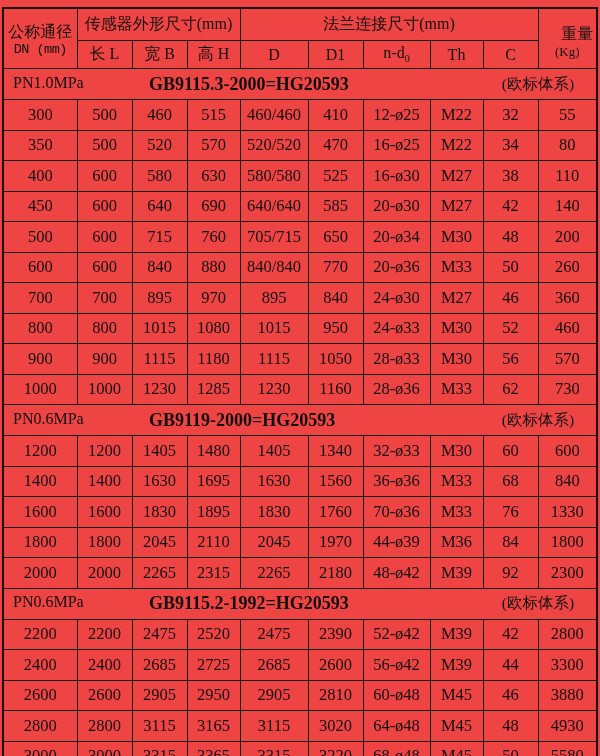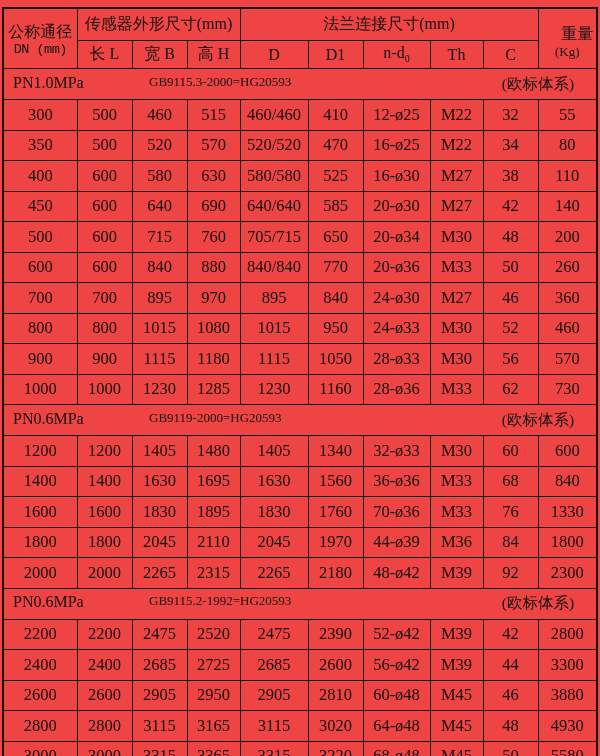--- a/index.html
+++ b/index.html
@@ -25,21 +25,21 @@
   th.dn-cell div.l2 { font-size:13.5px; line-height:17px; letter-spacing:-0.5px;font-family:Liberation Mono, monospace; }
   th.wt-cell div.l1 { font-size:16px; line-height:19px; margin-top:8px;padding-left:20px; }
   th.wt-cell div.l2 { font-size:13px; line-height:18px; }
   tr.h2 th sub { font-size:10px; }
   tbody td { height:29.5px; font-size:16.5px; }
   tr.section-row td { height:30px; }
   .sec {
     display:flex; align-items:flex-start; font-size:16px;gap:36px;
   }
   .sec .pres { padding-left:9px; width:84px; text-align:left; }
-  .sec .std  { flex:1; text-align:left; padding-left:16px; font-size:13px; }
+  .sec .std  { flex:1; text-align:left; padding-left:16px; font-size:18px;font-weight:bold; }
   .sec .note { text-align:right; padding-right:22px; font-size:15.5px; }
 </style>
 </head>
 <body>
 
 <div class="page">
   <table class="spec">
     <colgroup>
       <col style="width:74px">
         <col style="width:55px">

